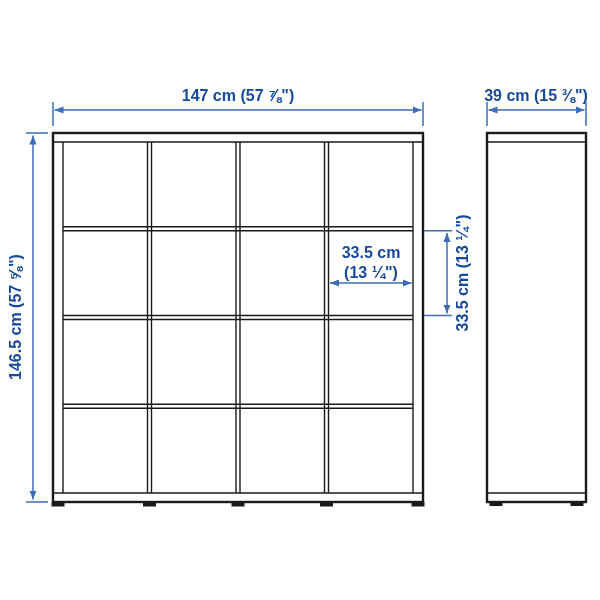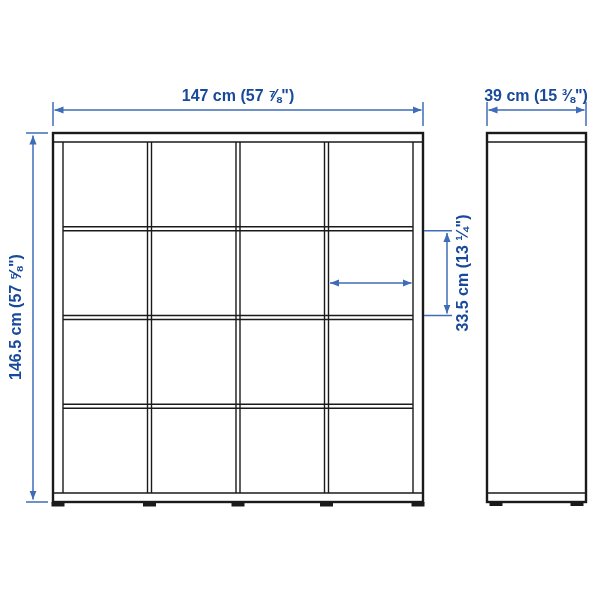--- a/index.html
+++ b/index.html
@@ -113,16 +113,20 @@
       <line class="d" x1="447" y1="233" x2="447" y2="313.5" marker-start="url(#ah)" marker-end="url(#ah)"></line>
     </g>
   </svg>
 
   <div id="width-label" class="dim">147 cm (57 ⅞")</div>
 
   <div id="depth-label" class="dim">39 cm (15 ⅜")</div>
 
   <div id="height-label" class="dim rot">146.5 cm (57 ⅝")</div>
 
+  <div id="cellw-label" class="dim">
+    <div>33.5 cm</div>
+    <div>(13 ¼")</div>
+  </div>
 
   <div id="cellh-label" class="dim rot">33.5 cm (13 ¼")</div>
 
 </div>
 
 </body></html>

